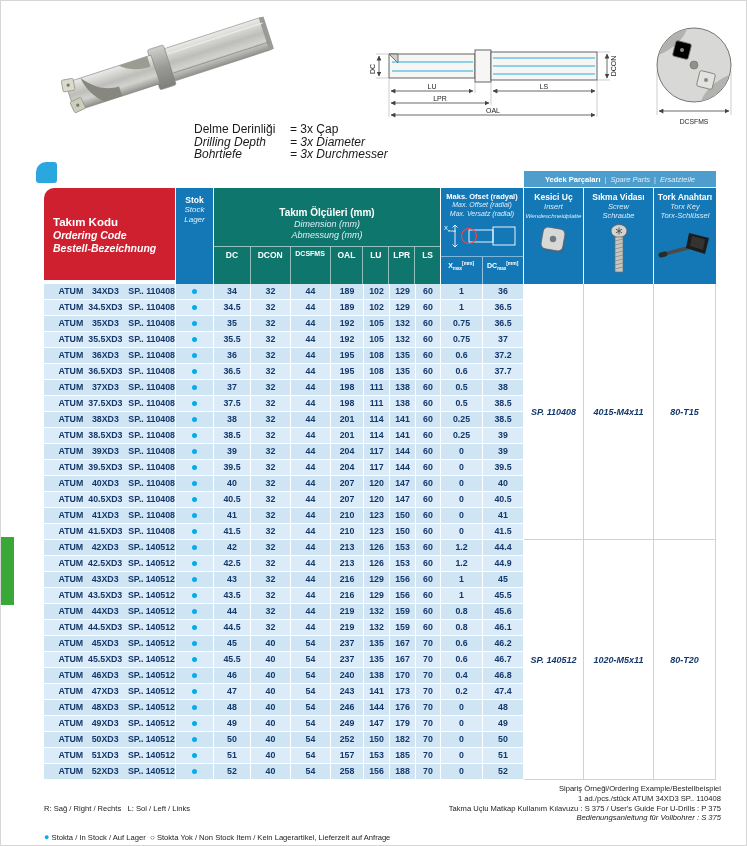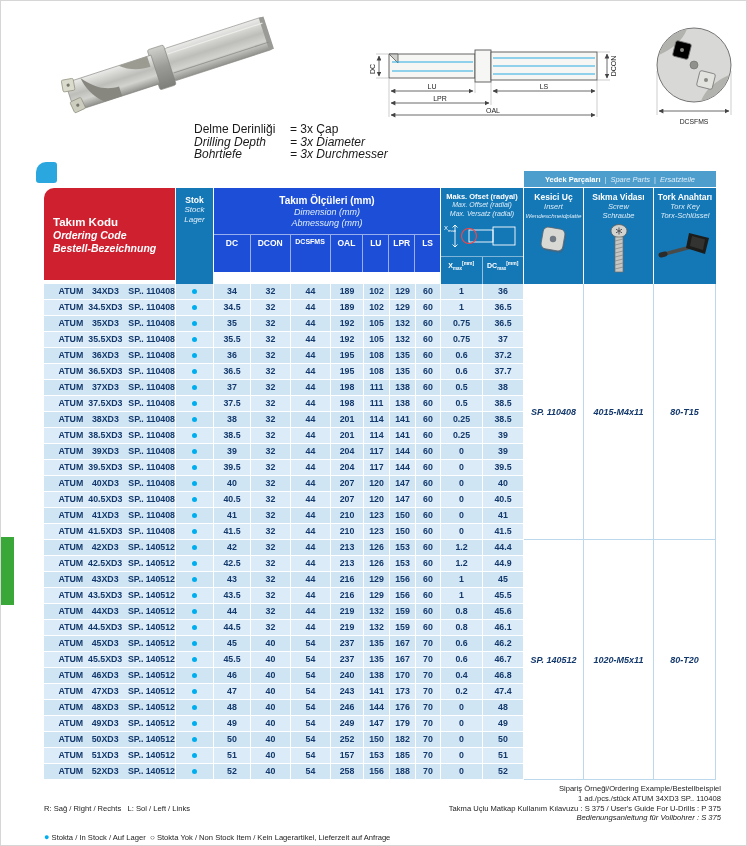--- a/index.html
+++ b/index.html
@@ -24,22 +24,22 @@
   .tablewrap { left:43px; top:170px; width:672px; }
   .thead { display:flex; height:113px; color:#fff; }
   .h-code { width:132px; margin-top:17px; height:92px; background:#cf2030;
             border-radius:10px 0 0 0; padding:28px 0 0 9px; border-right:1px solid #fff; }
   .h-code .t1 { font-size:11.5px; font-weight:bold; line-height:13px; }
   .h-code .t2 { font-size:10.5px; font-weight:bold; font-style:italic; line-height:12.5px; }
   .h-stock { width:38px; margin-top:17px; height:96px; background:#1477b6;
              text-align:center; padding-top:7px; border-right:1px solid #fff; }
   .h-stock .s1 { font-size:8.5px; font-weight:bold; line-height:10px; }
   .h-stock .s2 { font-size:8px; font-style:italic; color:#e2f0fa; line-height:9.5px; }
-  .h-dims { width:227px; margin-top:17px; height:84px; background:#1d4ed8;
-            position:relative; text-align:center; padding-top:7px; border-right:1px solid #fff; }
+  .h-dims { width:227px; margin-top:17px; height:96px; background:#0f766e;
+            position:relative; text-align:center; padding-top:19px; border-right:1px solid #fff; }
   .h-dims .d1 { font-size:10px; font-weight:bold; line-height:12px; }
   .h-dims .d2 { font-size:9px; font-style:italic; color:#dcedf8; line-height:11px; }
   .dim-labels { position:absolute; bottom:0; left:0; height:38px; display:flex; width:100%;
                 border-top:1px solid rgba(255,255,255,.55); }
   .dim-labels span { display:block; font-size:8.5px; font-weight:bold; padding-top:3px;
                      border-right:1px solid rgba(255,255,255,.55); text-align:center; }
   .dim-labels span:last-child { border-right:none; }
   .h-offset { width:83px; margin-top:17px; height:96px; background:#1477b6;
               position:relative; text-align:center; padding-top:4px; border-right:1px solid #fff; }
   .h-offset .o1 { font-size:7.5px; font-weight:bold; line-height:9px; }

